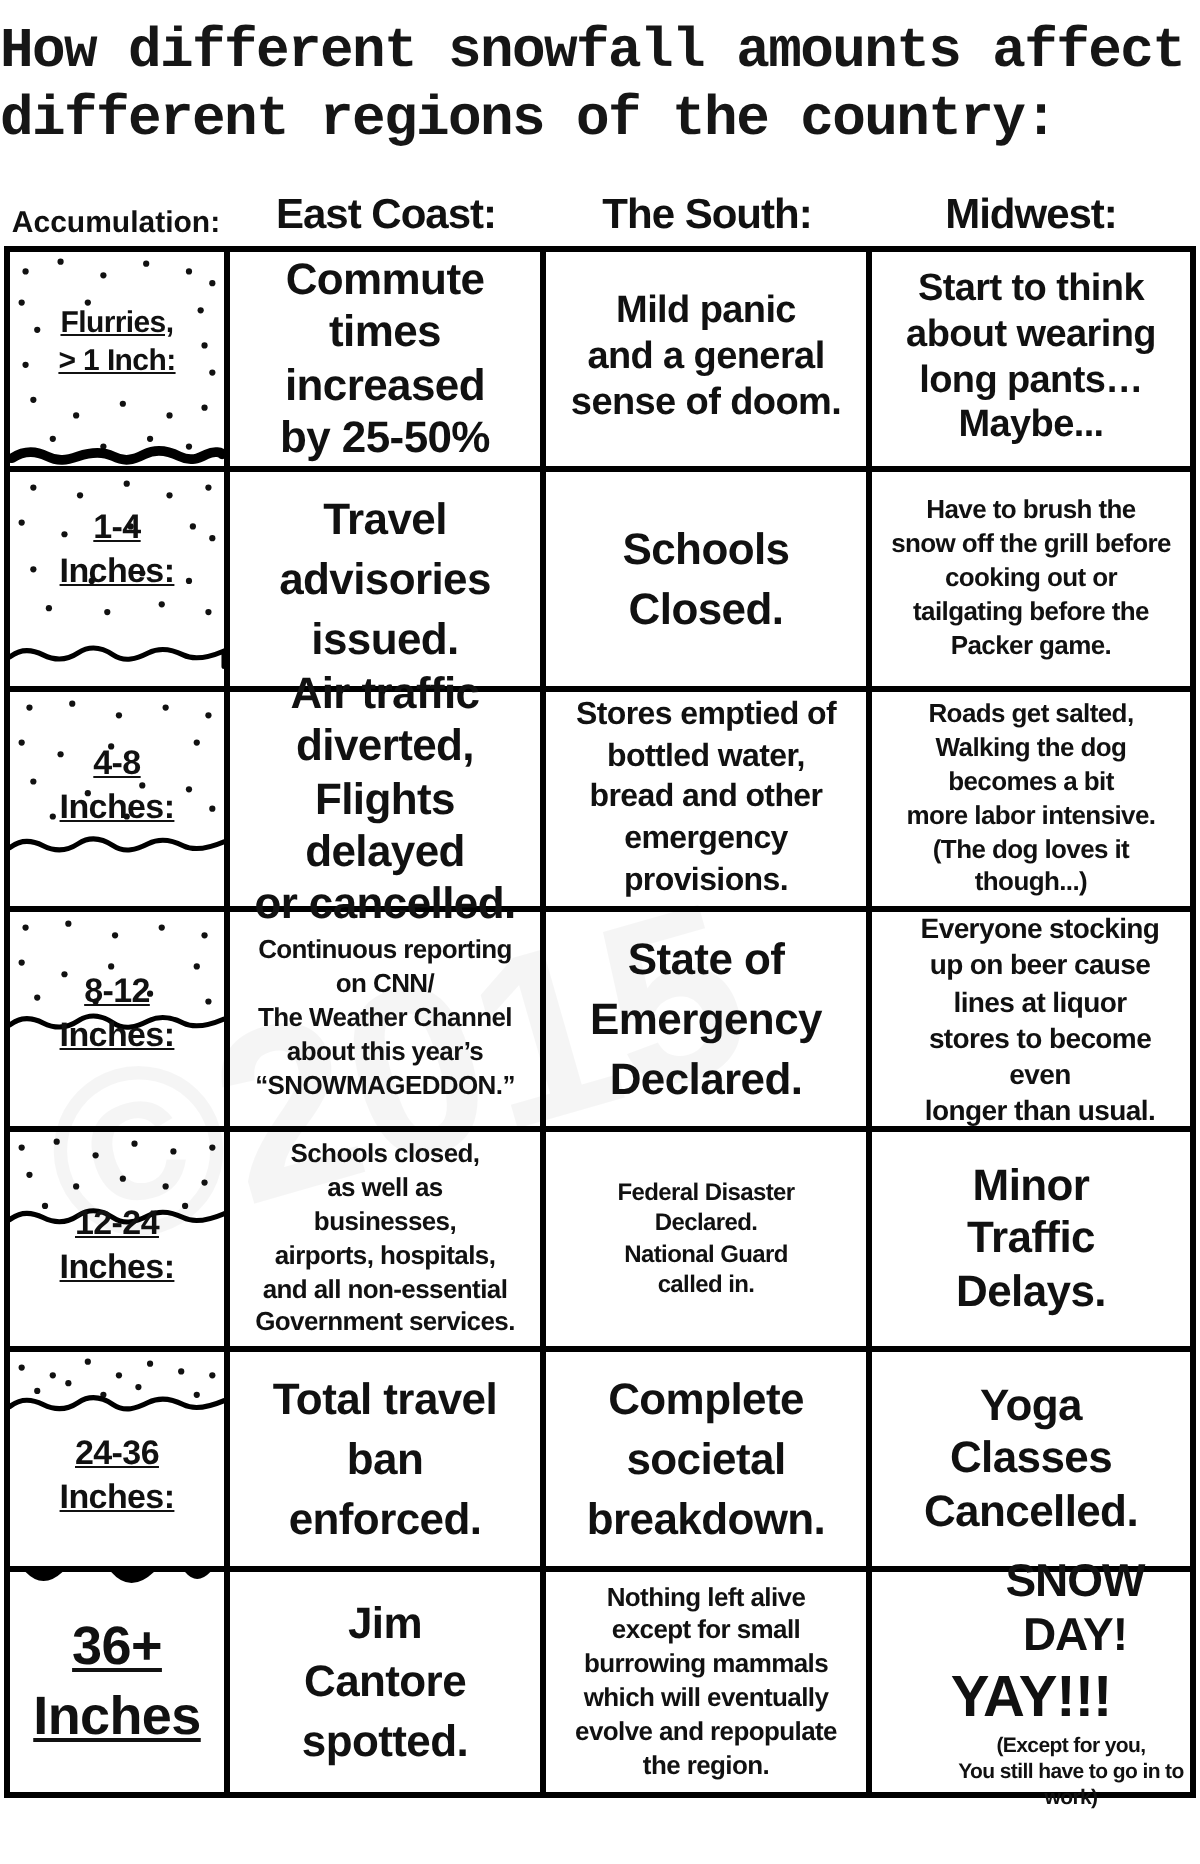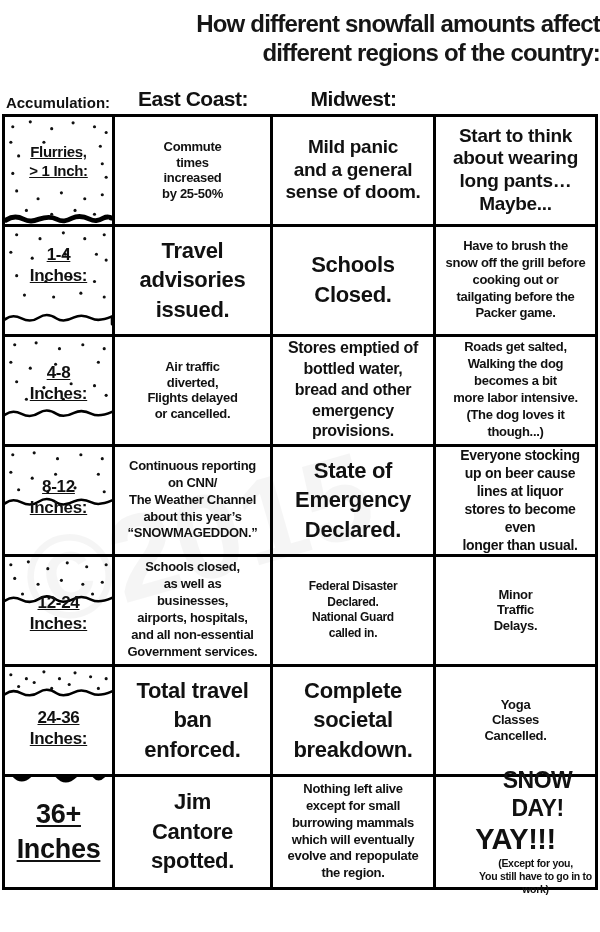--- a/index.html
+++ b/index.html
@@ -8,27 +8,28 @@
     position:relative;
     width:600px; height:932px;
     background:#fff;
     font-family:"Liberation Sans", sans-serif;
     color:#111;
     overflow:hidden;
   }
   
   .title {
     padding-top:10px;
-    text-align:right;
+    text-align:left;
     font-weight:bold;
-    font-size:24px;
+    font-size:28px;
     line-height:1.2;
     letter-spacing:-0.8px;
     color:#161616;
     white-space:pre-line;
+    font-family:Liberation Mono, monospace;
   }
   
   .col-headers {
     display:grid;
     grid-template-columns:112px 158px 163px 161px;
     margin:0 2px;
     height:46px;
     align-items:end;
     padding-bottom:3px;
   }
@@ -79,21 +80,21 @@
   .acc-r3 .acc-label { transform:translateY(-7px); }
   .acc-r4 .acc-label { transform:translateY(-3px); }
   .acc-r5 .acc-label { transform:translateY(3px); }
   .acc-r6 .acc-label { transform:translateY(8px); }
   .acc-r7 .acc-label { font-size:27px; line-height:1.3; transform:translateY(0); }
   .fs13 { font-size:13px;  line-height:1.3; }
   .fs14 { font-size:14px;  line-height:1.3;padding-left:12px; }
   .fs16 { font-size:16px;  line-height:1.3; }
   .fs17 { font-size:12px;  line-height:1.3; }
   .fs19 { font-size:19px;  }
-  .fs20 { font-size:13px;  }
+  .fs20 { font-size:22px;  }
   .fs22 { font-size:22px;  line-height:1.35; }
   
   .snowday-line1 { font-size:23px; letter-spacing:-0.5px;margin-left:44px; }
   .snowday-line2 { font-size:29px; letter-spacing:-0.5px; }
   .snowday-note  { font-size:10.5px; line-height:1.25; white-space:pre-line;margin-left:40px; }
   
   .watermark {
     position:absolute;
     top:470px; left:20px;
     font-size:120px;
@@ -111,20 +112,21 @@
 <div class="page">
 
   <div class="watermark">©2015</div>
 
   <div class="title">How different snowfall amounts affect
 different regions of the country:</div>
 
   <div class="col-headers">
     <div class="h small">Accumulation:</div>
     <div class="h">East Coast:</div>
+    <div class="h">The South:</div>
     <div class="h">Midwest:</div>
   </div>
 
   <div class="table">
 
     <div class="row">
       <div class="cell acc acc-r1">
         <svg class="art" viewBox="0 0 110 110" preserveAspectRatio="none" aria-hidden="true">
           <g fill="#111">
             <circle cx="8" cy="10" r="1.6"></circle>

